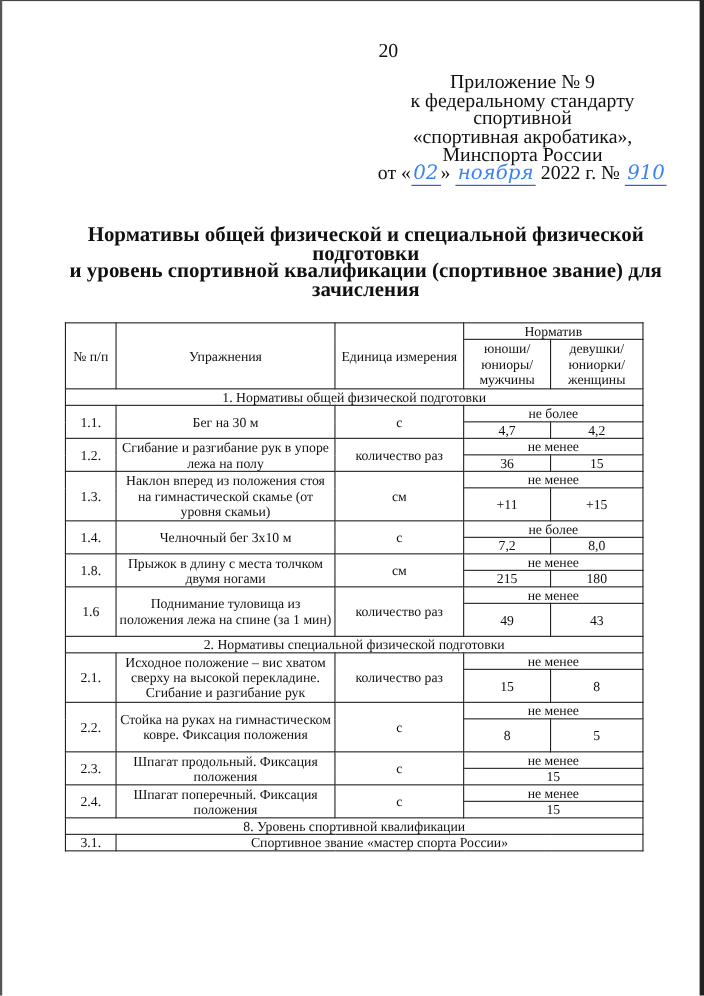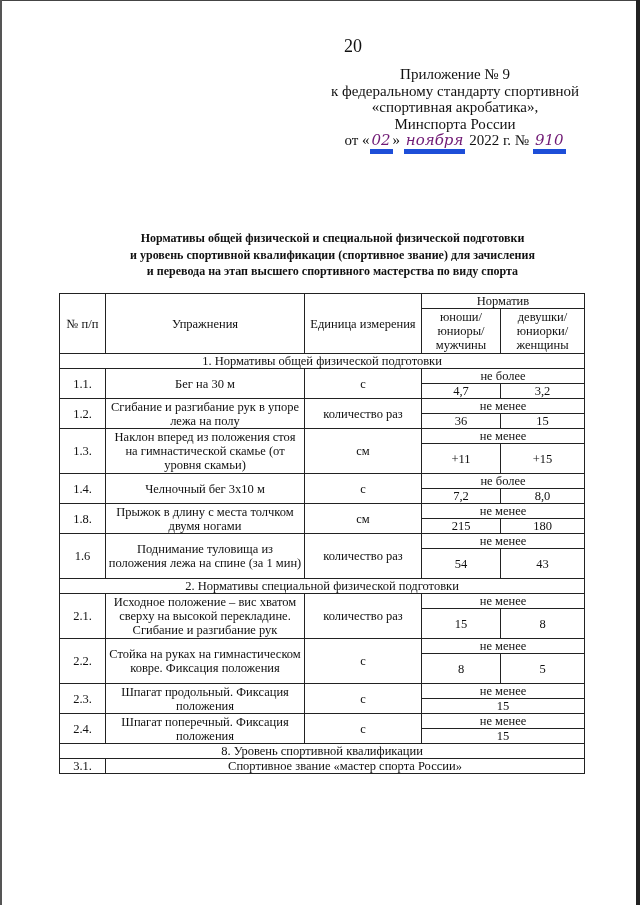--- a/index.html
+++ b/index.html
@@ -4,23 +4,23 @@
 <style>
   html, body { margin: 0; padding: 0; }
   body {
     width: 640px; height: 905px; background: #ffffff; position: relative; overflow: hidden;
     font-family: "Liberation Serif", "DejaVu Serif", serif; color: #111;
   }
   .scan-left { position: absolute; left: 0; top: 0; width: 2px; height: 905px; background: #555; }
   .scan-right { position: absolute; left: 636px; top: 0; width: 4px; height: 905px; background: #222; }
   .scan-top { position: absolute; left: 0; top: 0; width: 640px; height: 1px; background: #444; }
   .page-num { position: absolute; left: 344px; top: 36px; font-size: 18px; }
-  .appendix { position: absolute; left: 320px; top: 66px; width: 270px; text-align: center; font-size: 15px; line-height: 16.5px; }
-  .appendix .hw { font-family: "DejaVu Serif", serif; font-style: italic; color: #701a75; border-bottom: 5px solid #1d4ed8; padding: 0 2px; }
-  .title { position: absolute; left: 60px; top: 206px; width: 545px; text-align: center; font-size: 12px; font-weight: bold; line-height: 16.5px; margin-top: 24px; }
+  .appendix { position: absolute; left: 340px; top: 66px; width: 270px; text-align: center; font-size: 18px; line-height: 16.5px; }
+  .appendix .hw { font-family: "DejaVu Serif", serif; font-style: italic; color: #3b82f6; border-bottom: 1px solid #1d4ed8; padding: 0 2px; }
+  .title { position: absolute; left: 60px; top: 206px; width: 545px; text-align: center; font-size: 19px; font-weight: bold; line-height: 16.5px; }
 
   table.norms {
     position: absolute; left: 59px; top: 293px; border-collapse: collapse;
     font-size: 12.5px; line-height: 14px; table-layout: fixed;
   }
   table.norms td {
     border: 1px solid #222; text-align: center; vertical-align: middle; padding: 0 2px;
   }
   .c1 { width: 46px; } .c2 { width: 199px; } .c3 { width: 117px; } .c4 { width: 79px; } .c5 { width: 84px; }
   .sec td { height: 13px; }
@@ -43,21 +43,20 @@
     <span>от «</span><span class="hw">02</span><span>»</span>
     <span class="hw">ноября</span>
     <span>2022 г. №</span>
     <span class="hw">910</span>
   </div>
 </div>
 
 <div class="title">
   <div>Нормативы общей физической и специальной физической подготовки</div>
   <div>и уровень спортивной квалификации (спортивное звание) для зачисления</div>
-  <div>и перевода на этап высшего спортивного мастерства по виду спорта</div>
 </div>
 
 <table class="norms">
   <colgroup>
       <col class="c1">
       <col class="c2">
       <col class="c3">
       <col class="c4">
       <col class="c5">
     </colgroup>
@@ -78,21 +77,21 @@
       </tr>
 
   <tr>
     <td rowspan="2">1.1.</td>
     <td rowspan="2">Бег на 30 м</td>
     <td rowspan="2">с</td>
     <td colspan="2" style="height:14px">не более</td>
   </tr>
   <tr>
     <td style="height:14px">4,7</td>
-    <td>3,2</td>
+    <td>4,2</td>
   </tr>
 
   <tr>
     <td rowspan="2">1.2.</td>
     <td rowspan="2">Сгибание и разгибание рук в упоре лежа на полу</td>
     <td rowspan="2">количество раз</td>
     <td colspan="2" style="height:14px">не менее</td>
   </tr>
   <tr>
     <td style="height:14px">36</td>
@@ -132,21 +131,21 @@
     <td>180</td>
   </tr>
 
   <tr>
     <td rowspan="2">1.6</td>
     <td rowspan="2">Поднимание туловища из положения лежа на спине (за 1 мин)</td>
     <td rowspan="2">количество раз</td>
     <td colspan="2" style="height:12px">не менее</td>
   </tr>
   <tr>
-    <td style="height:29px">54</td>
+    <td style="height:29px">49</td>
     <td>43</td>
   </tr>
 
   <tr class="sec">
         <td colspan="5">2. Нормативы специальной физической подготовки</td>
       </tr>
 
   <tr>
     <td rowspan="2">2.1.</td>
     <td rowspan="2">Исходное положение – вис хватом сверху на высокой перекладине. Сгибание и разгибание рук</td>

